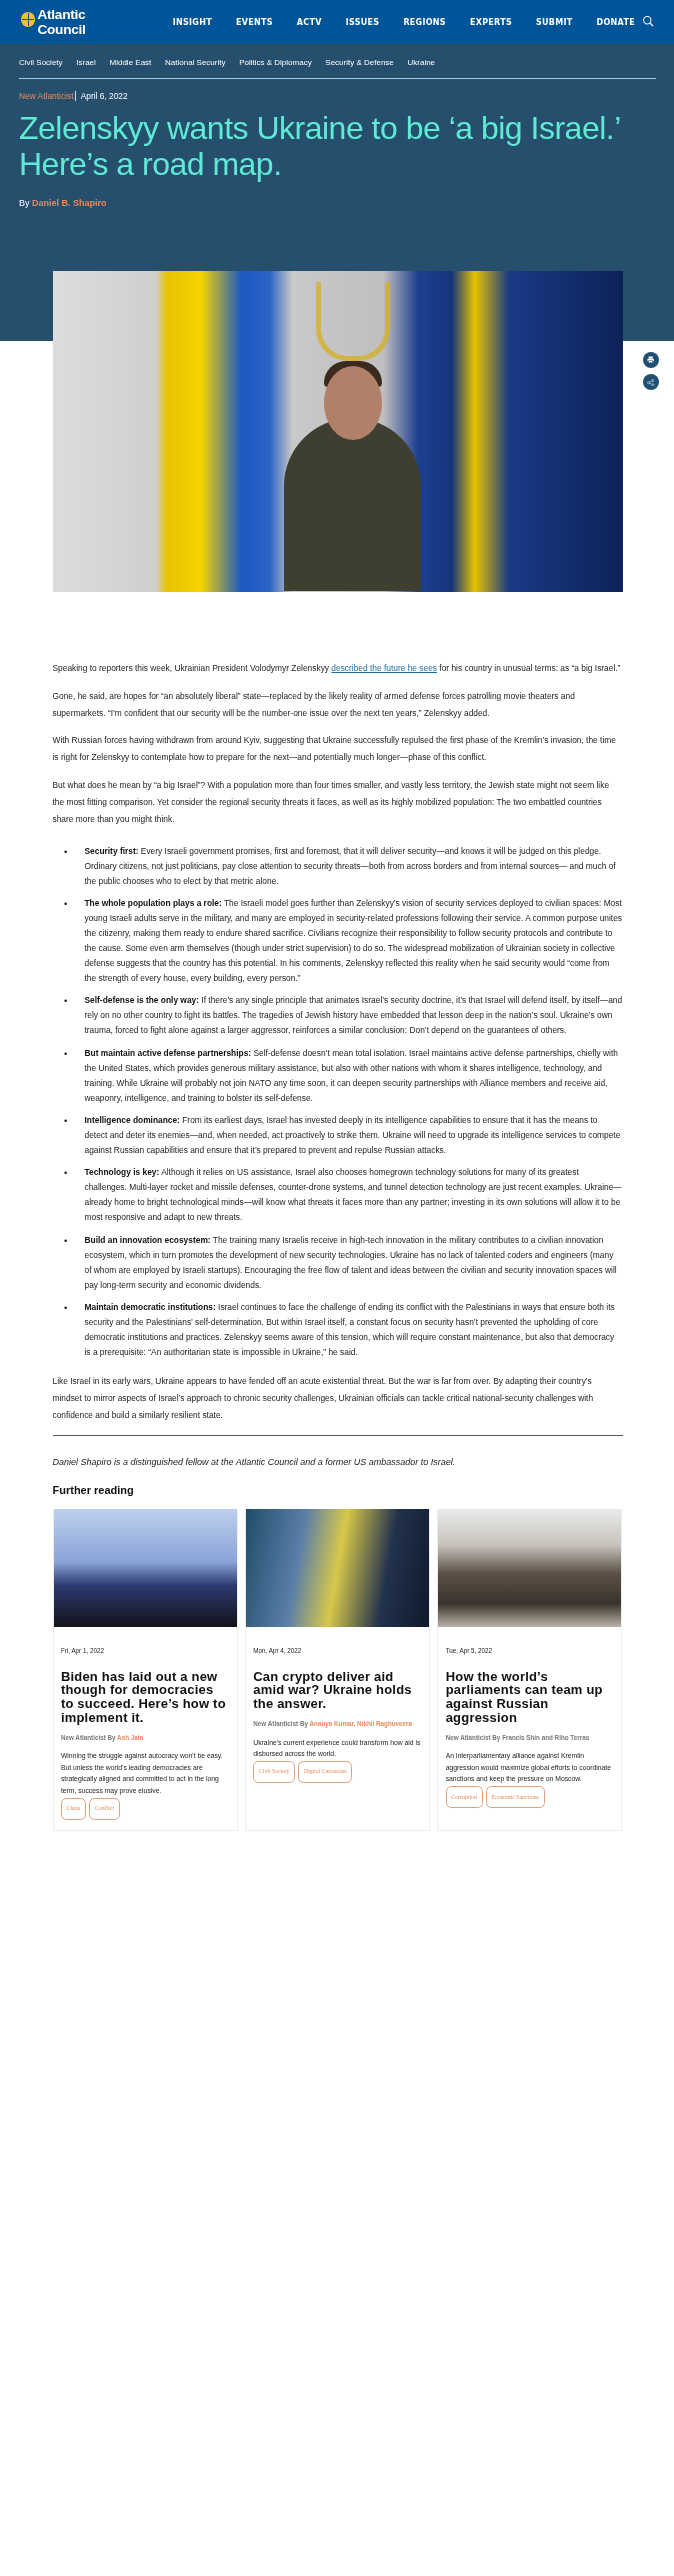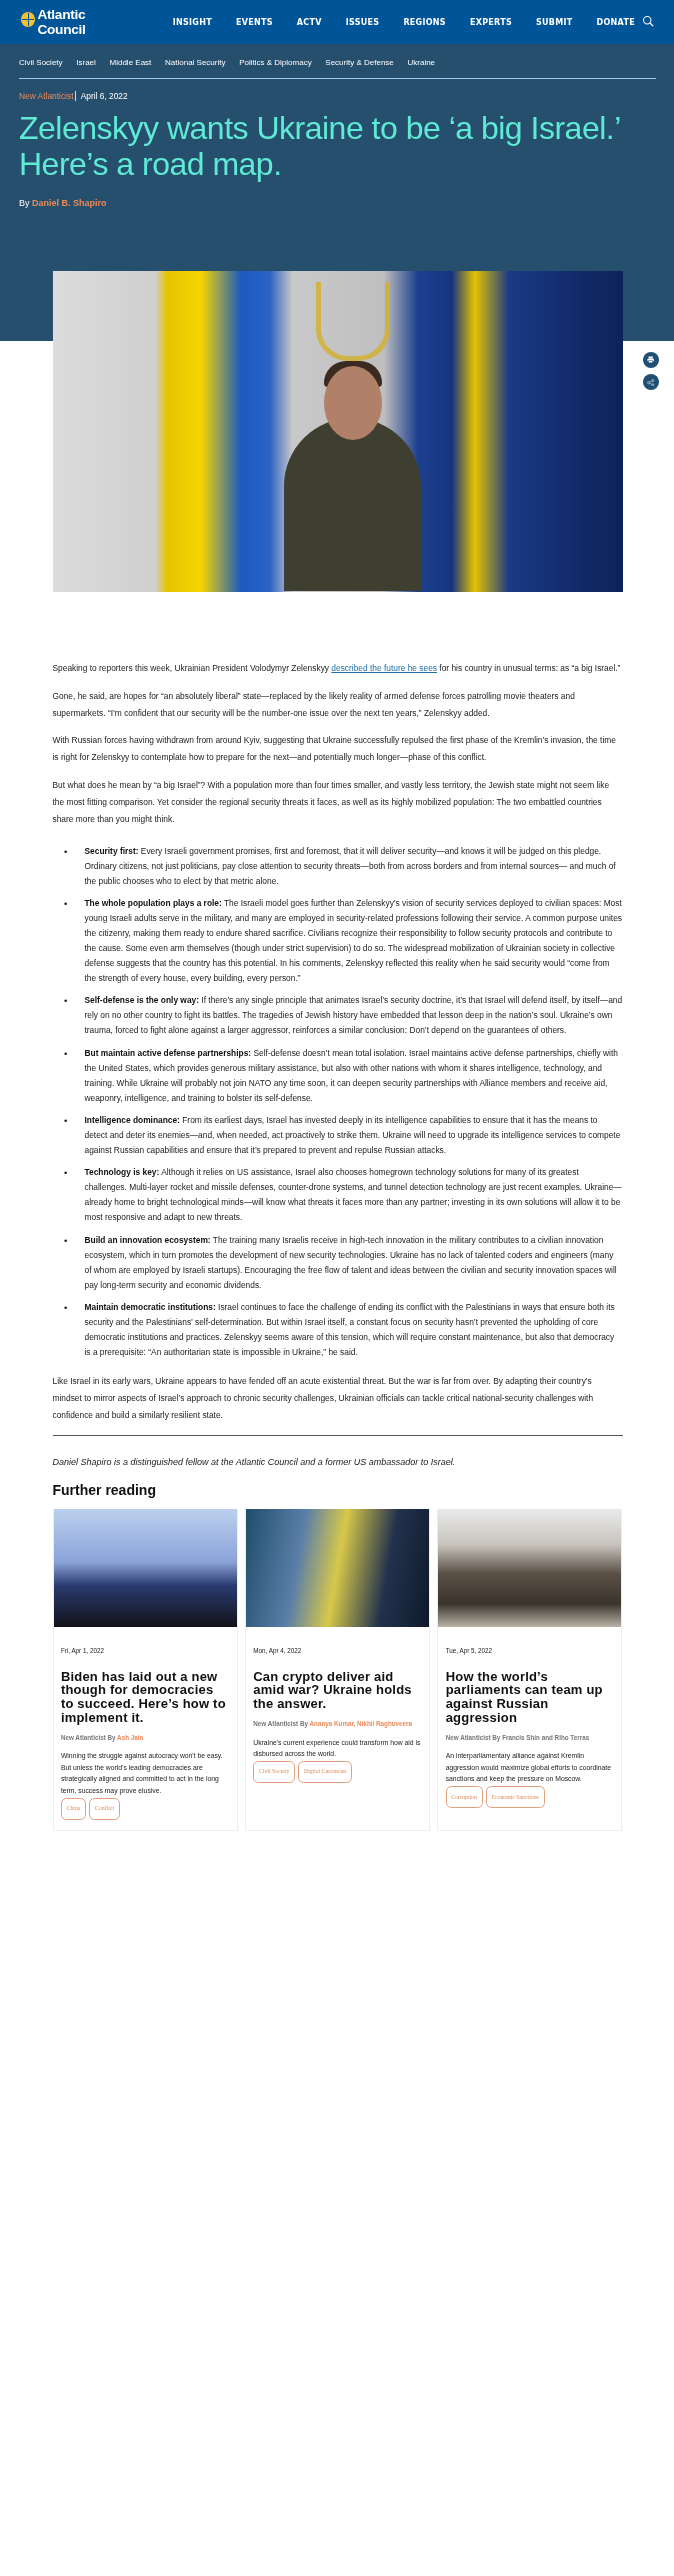--- a/index.html
+++ b/index.html
@@ -38,21 +38,21 @@
 
   .article { width: 570px; margin: 12px auto; padding-top: 307px; font-size: 8.4px; line-height: 17px; color: #222; }
   .article p { margin-bottom: 10.5px; }
   .article p a { color: #1c6ea4; text-decoration: underline; }
   .article ul { list-style: none; padding-left: 0; margin: 16px 0 12.6px 0; }
   .article li { position: relative; padding-left: 32px; line-height: 15px; margin-bottom: 7.4px; }
   .article li::before { content: "•"; position: absolute; left: 11.6px; top: 0; font-size: 9.5px; color: #222; }
   .article li b { font-weight: bold; color: #111; }
   .rule { border: none; border-top: 1.1px solid #555; margin: 11.6px 0 18px 0; }
   .bio { font-style: italic; font-size: 9px; margin-bottom: 32px; }
-  .fr-title { font-size: 14px; font-weight: bold; color: #111; margin-bottom: 10.5px; }
+  .fr-title { font-size: 11px; font-weight: bold; color: #111; margin-bottom: 10.5px; }
 
   .cards { display: flex; gap: 7.4px; }
   .card { width: 185px; border: 0.5px solid #eee; border-top: none; min-height: 315px; }
   .card .img { height: 118px; }
   .card .body { padding: 14.7px 7.4px 10.5px 7.4px; }
   .card .cdate { font-size: 6.3px; color: #222; margin-bottom: 10.5px; }
   .card .ctitle { font-size: 13px; line-height: 13.7px; font-weight: bold; color: #111; letter-spacing: 0.2px; margin-bottom: 7.4px; }
   .card .cby { font-size: 6.3px; line-height: 11px; color: #777; font-weight: bold; margin-bottom: 7.4px; }
   .card .cby .auth { color: #e98b5c; }
   .card .cby .auth.grey { color: #777; }

